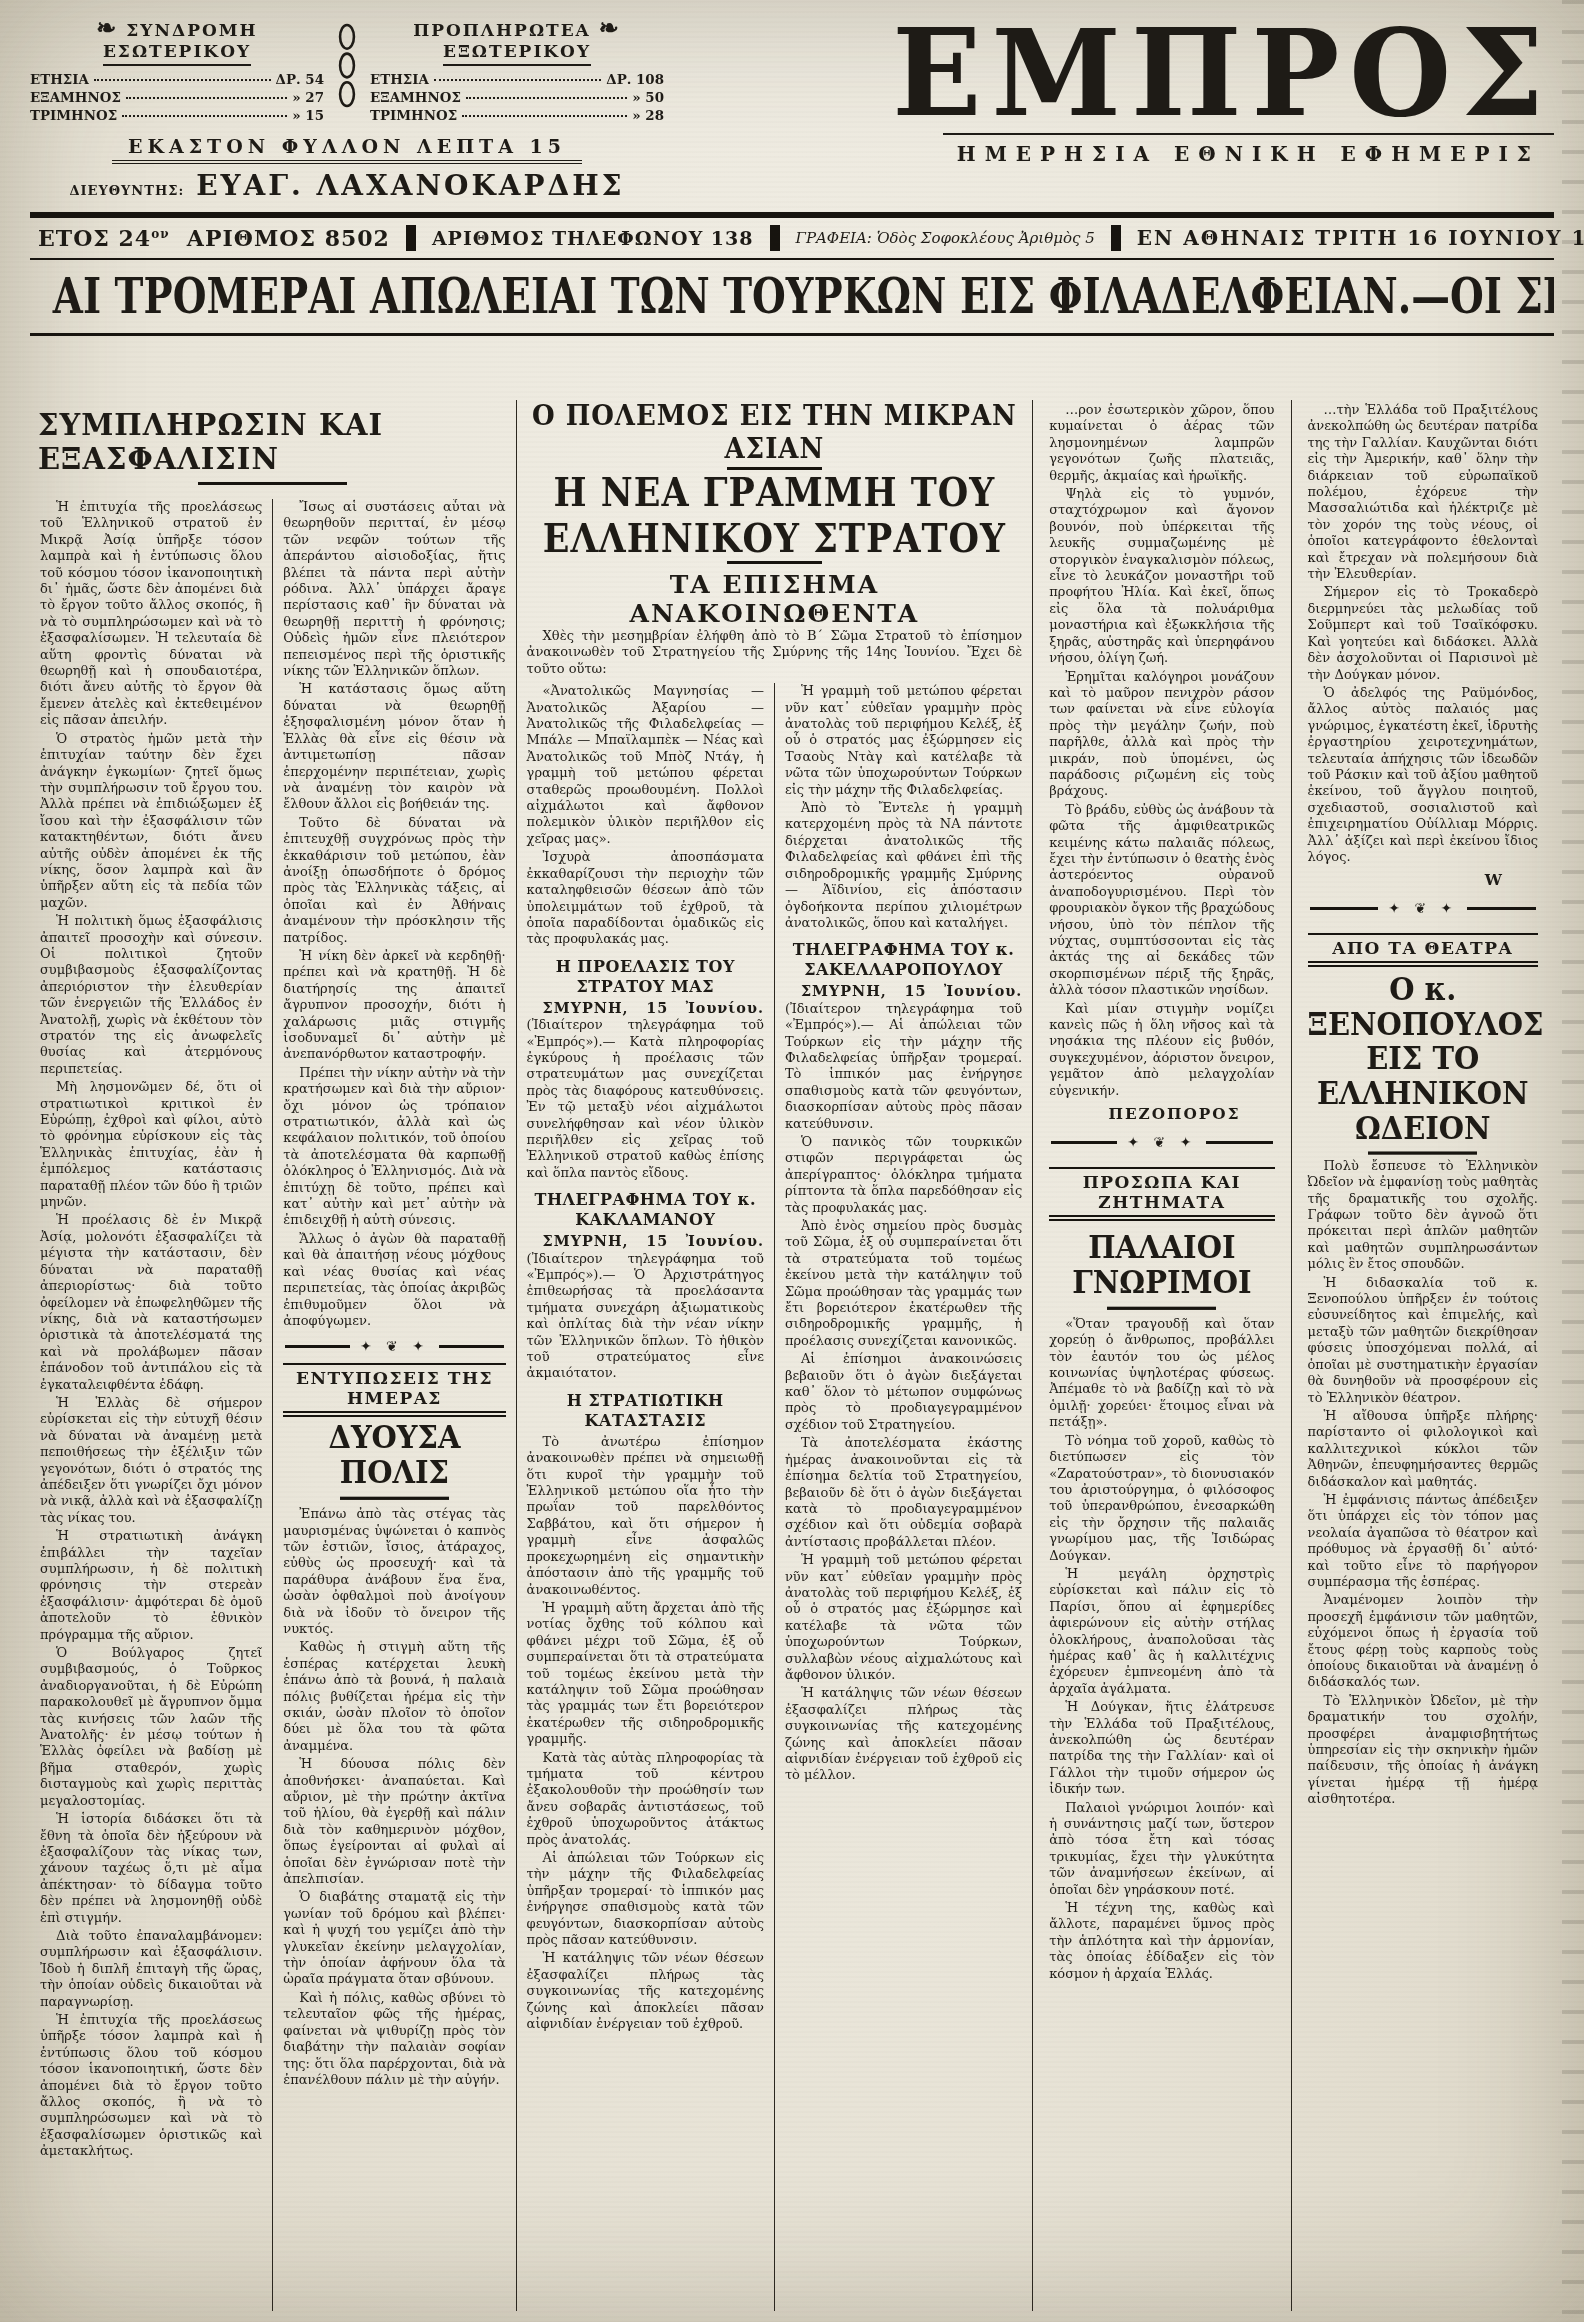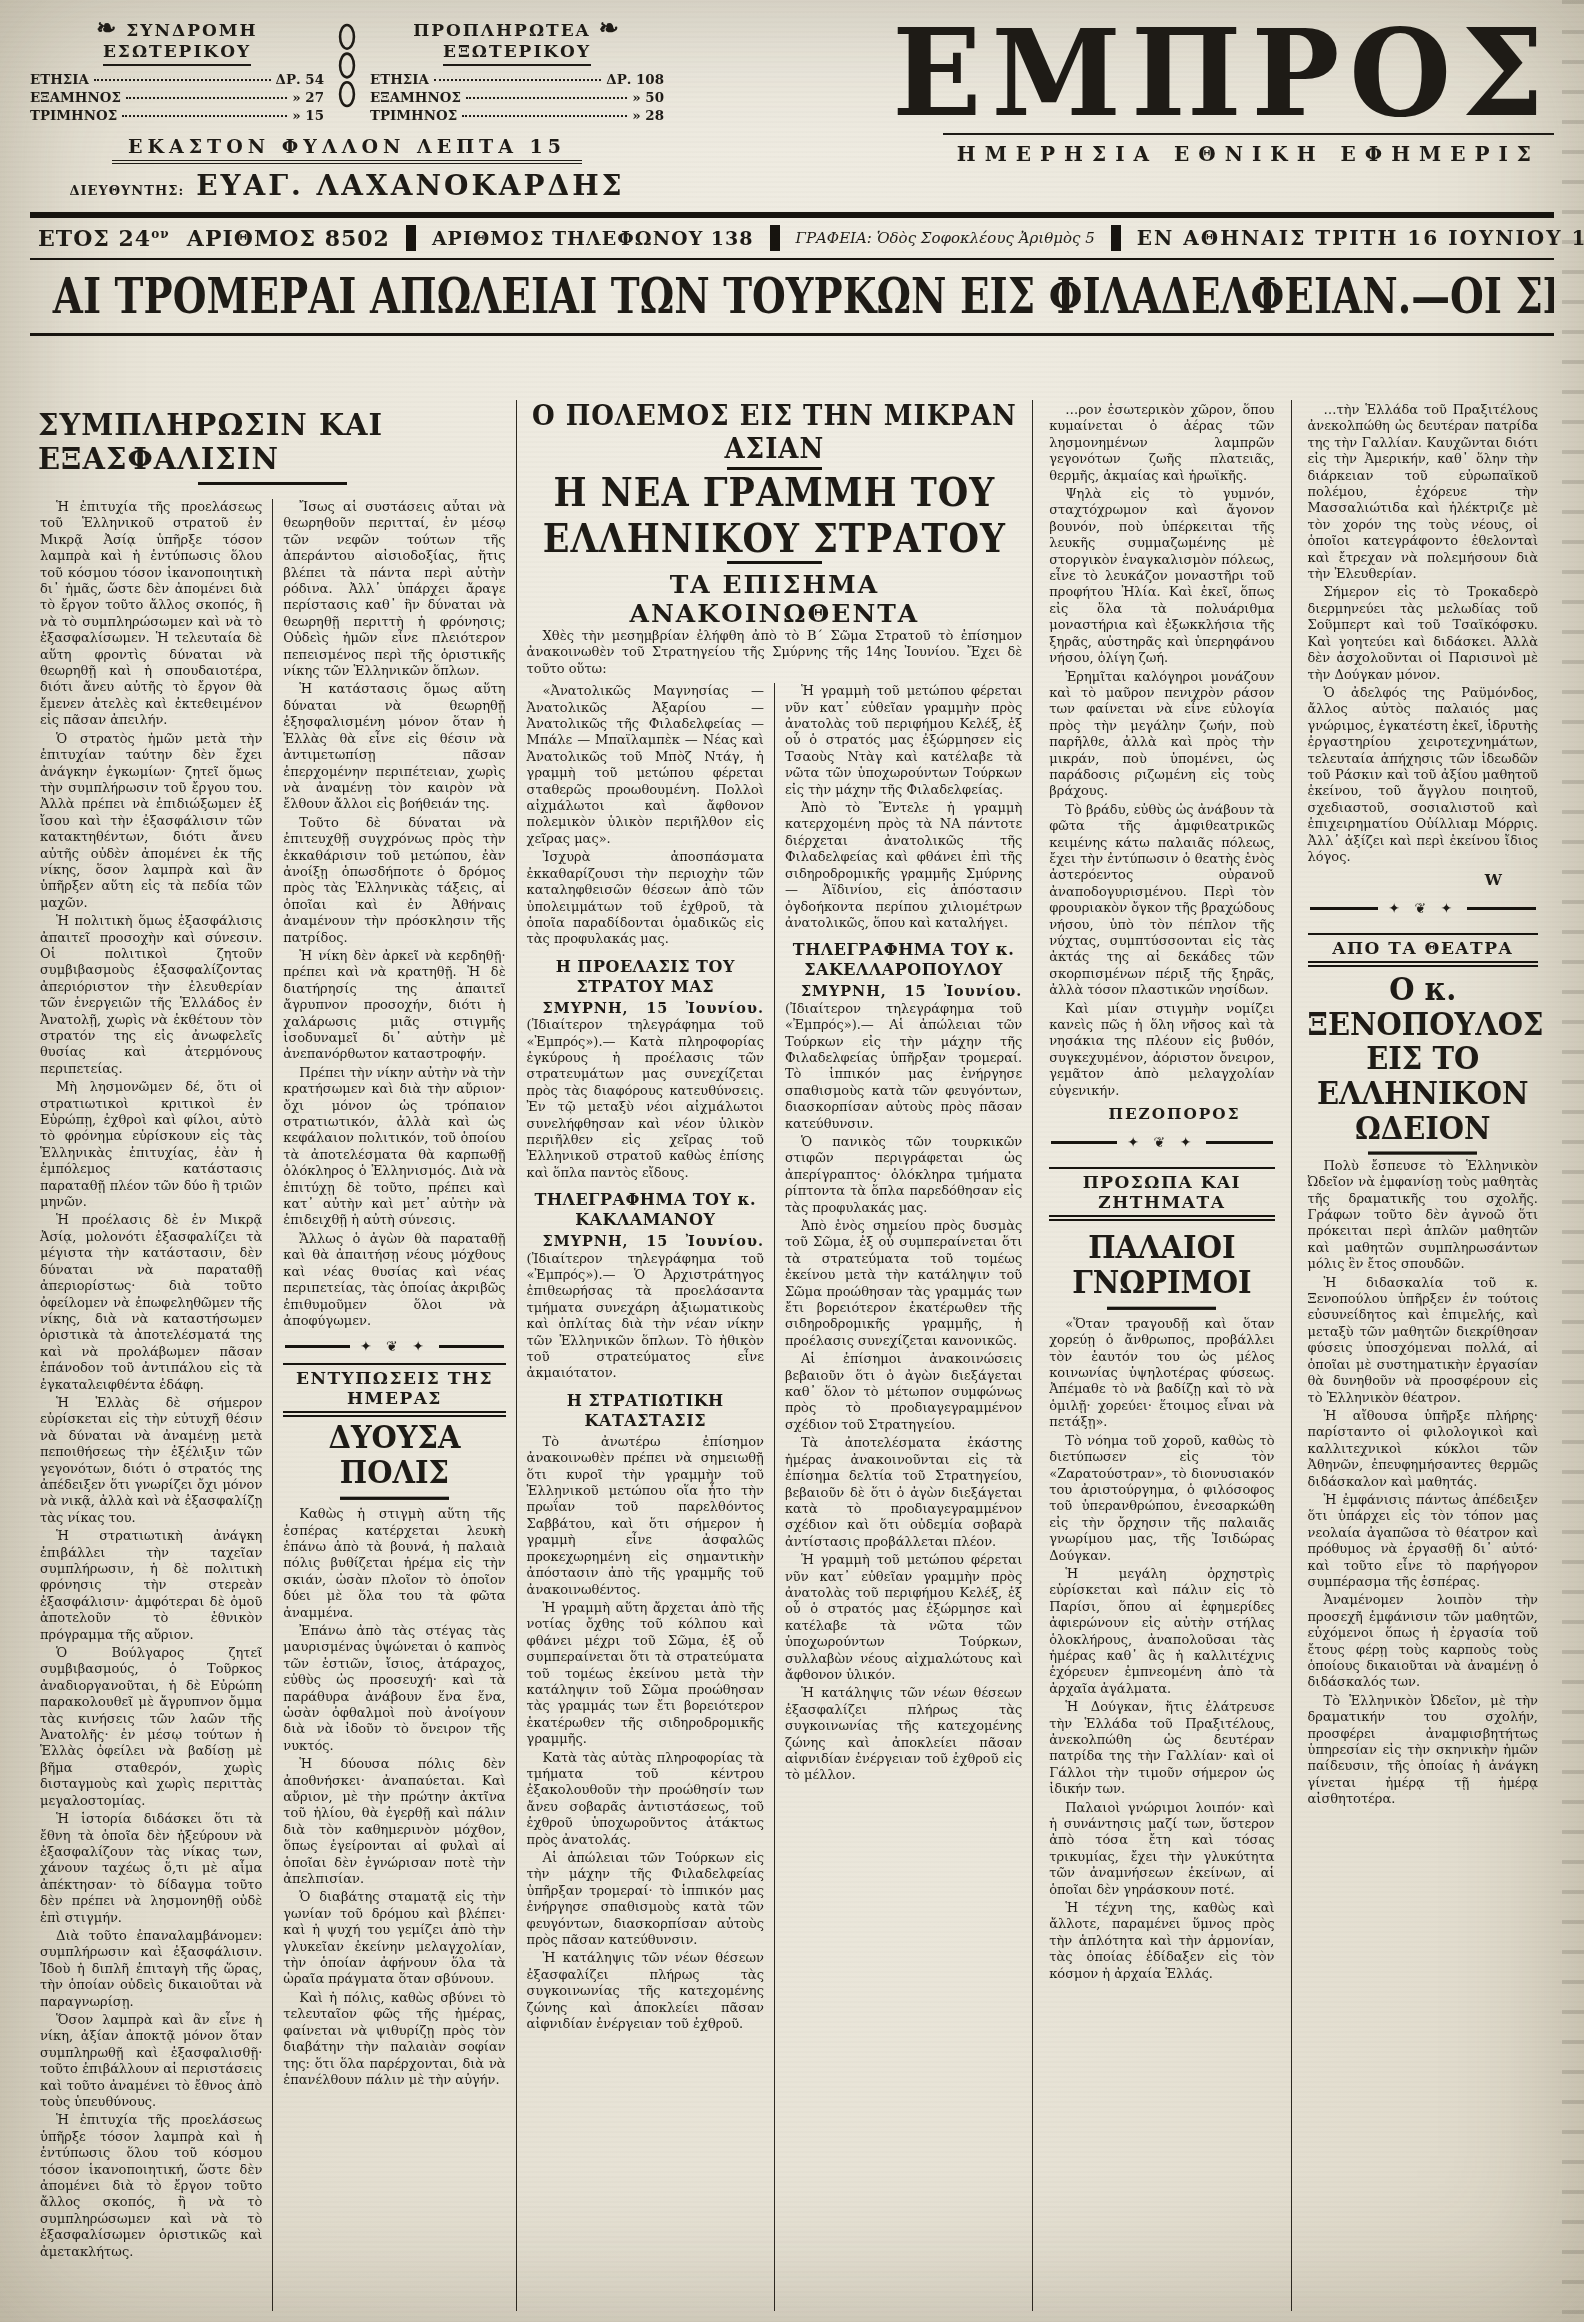--- a/index.html
+++ b/index.html
@@ -181,37 +181,36 @@
             <p class="bp">Ἡ ἐπιτυχία τῆς προελάσεως τοῦ Ἑλληνικοῦ στρατοῦ ἐν Μικρᾷ Ἀσίᾳ ὑπῆρξε τόσον λαμπρὰ καὶ ἡ ἐντύπωσις ὅλου τοῦ κόσμου τόσον ἱκανοποιητικὴ δι᾽ ἡμᾶς, ὥστε δὲν ἀπομένει διὰ τὸ ἔργον τοῦτο ἄλλος σκοπός, ἢ νὰ τὸ συμπληρώσωμεν καὶ νὰ τὸ ἐξασφαλίσωμεν. Ἡ τελευταία δὲ αὕτη φροντὶς δύναται νὰ θεωρηθῇ καὶ ἡ σπουδαιοτέρα, διότι ἄνευ αὐτῆς τὸ ἔργον θὰ ἔμενεν ἀτελὲς καὶ ἐκτεθειμένον εἰς πᾶσαν ἀπειλήν.</p>
             <p class="bp">Ὁ στρατὸς ἡμῶν μετὰ τὴν ἐπιτυχίαν ταύτην δὲν ἔχει ἀνάγκην ἐγκωμίων· ζητεῖ ὅμως τὴν συμπλήρωσιν τοῦ ἔργου του. Ἀλλὰ πρέπει νὰ ἐπιδιώξωμεν ἐξ ἴσου καὶ τὴν ἐξασφάλισιν τῶν κατακτηθέντων, διότι ἄνευ αὐτῆς οὐδὲν ἀπομένει ἐκ τῆς νίκης, ὅσον λαμπρὰ καὶ ἂν ὑπῆρξεν αὕτη εἰς τὰ πεδία τῶν μαχῶν.</p>
             <p class="bp">Ἡ πολιτικὴ ὅμως ἐξασφάλισις ἀπαιτεῖ προσοχὴν καὶ σύνεσιν. Οἱ πολιτικοὶ ζητοῦν συμβιβασμοὺς ἐξασφαλίζοντας ἀπεριόριστον τὴν ἐλευθερίαν τῶν ἐνεργειῶν τῆς Ἑλλάδος ἐν Ἀνατολῇ, χωρὶς νὰ ἐκθέτουν τὸν στρατόν της εἰς ἀνωφελεῖς θυσίας καὶ ἀτερμόνους περιπετείας.</p>
             <p class="bp">Μὴ λησμονῶμεν δέ, ὅτι οἱ στρατιωτικοὶ κριτικοὶ ἐν Εὐρώπῃ, ἐχθροὶ καὶ φίλοι, αὐτὸ τὸ φρόνημα εὑρίσκουν εἰς τὰς Ἑλληνικὰς ἐπιτυχίας, ἐὰν ἡ ἐμπόλεμος κατάστασις παραταθῇ πλέον τῶν δύο ἢ τριῶν μηνῶν.</p>
             <p class="bp">Ἡ προέλασις δὲ ἐν Μικρᾷ Ἀσίᾳ, μολονότι ἐξασφαλίζει τὰ μέγιστα τὴν κατάστασιν, δὲν δύναται νὰ παραταθῇ ἀπεριορίστως· διὰ τοῦτο ὀφείλομεν νὰ ἐπωφεληθῶμεν τῆς νίκης, διὰ νὰ καταστήσωμεν ὁριστικὰ τὰ ἀποτελέσματά της καὶ νὰ προλάβωμεν πᾶσαν ἐπάνοδον τοῦ ἀντιπάλου εἰς τὰ ἐγκαταλειφθέντα ἐδάφη.</p>
             <p class="bp">Ἡ Ἑλλὰς δὲ σήμερον εὑρίσκεται εἰς τὴν εὐτυχῆ θέσιν νὰ δύναται νὰ ἀναμένῃ μετὰ πεποιθήσεως τὴν ἐξέλιξιν τῶν γεγονότων, διότι ὁ στρατός της ἀπέδειξεν ὅτι γνωρίζει ὄχι μόνον νὰ νικᾷ, ἀλλὰ καὶ νὰ ἐξασφαλίζῃ τὰς νίκας του.</p>
             <p class="bp">Ἡ στρατιωτικὴ ἀνάγκη ἐπιβάλλει τὴν ταχεῖαν συμπλήρωσιν, ἡ δὲ πολιτικὴ φρόνησις τὴν στερεὰν ἐξασφάλισιν· ἀμφότεραι δὲ ὁμοῦ ἀποτελοῦν τὸ ἐθνικὸν πρόγραμμα τῆς αὔριον.</p>
             <p class="bp">Ὁ Βούλγαρος ζητεῖ συμβιβασμούς, ὁ Τοῦρκος ἀναδιοργανοῦται, ἡ δὲ Εὐρώπη παρακολουθεῖ μὲ ἄγρυπνον ὄμμα τὰς κινήσεις τῶν λαῶν τῆς Ἀνατολῆς· ἐν μέσῳ τούτων ἡ Ἑλλὰς ὀφείλει νὰ βαδίσῃ μὲ βῆμα σταθερόν, χωρὶς δισταγμοὺς καὶ χωρὶς περιττὰς μεγαλοστομίας.</p>
             <p class="bp">Ἡ ἱστορία διδάσκει ὅτι τὰ ἔθνη τὰ ὁποῖα δὲν ἠξεύρουν νὰ ἐξασφαλίζουν τὰς νίκας των, χάνουν ταχέως ὅ,τι μὲ αἷμα ἀπέκτησαν· τὸ δίδαγμα τοῦτο δὲν πρέπει νὰ λησμονηθῇ οὐδὲ ἐπὶ στιγμήν.</p>
             <p class="bp">Διὰ τοῦτο ἐπαναλαμβάνομεν: συμπλήρωσιν καὶ ἐξασφάλισιν. Ἰδοὺ ἡ διπλῆ ἐπιταγὴ τῆς ὥρας, τὴν ὁποίαν οὐδεὶς δικαιοῦται νὰ παραγνωρίσῃ.</p>
-            <p class="bp">Ὅσον λαμπρὰ καὶ ἂν εἶνε ἡ νίκη, ἀξίαν ἀποκτᾷ μόνον ὅταν συμπληρωθῇ καὶ ἐξασφαλισθῇ· τοῦτο ἐπιβάλλουν αἱ περιστάσεις καὶ τοῦτο ἀναμένει τὸ ἔθνος ἀπὸ τοὺς ὑπευθύνους.</p>
             <p class="bp">Ἡ ἐπιτυχία τῆς προελάσεως ὑπῆρξε τόσον λαμπρὰ καὶ ἡ ἐντύπωσις ὅλου τοῦ κόσμου τόσον ἱκανοποιητική, ὥστε δὲν ἀπομένει διὰ τὸ ἔργον τοῦτο ἄλλος σκοπός, ἢ νὰ τὸ συμπληρώσωμεν καὶ νὰ τὸ ἐξασφαλίσωμεν ὁριστικῶς καὶ ἀμετακλήτως.</p>
           </div>
         <div class="subcol">
             <p class="bp">Ἴσως αἱ συστάσεις αὗται νὰ θεωρηθοῦν περιτταί, ἐν μέσῳ τῶν νεφῶν τούτων τῆς ἀπεράντου αἰσιοδοξίας, ἥτις βλέπει τὰ πάντα περὶ αὐτὴν ρόδινα. Ἀλλ᾽ ὑπάρχει ἄραγε περίστασις καθ᾽ ἣν δύναται νὰ θεωρηθῇ περιττὴ ἡ φρόνησις; Οὐδεὶς ἡμῶν εἶνε πλειότερον πεπεισμένος περὶ τῆς ὁριστικῆς νίκης τῶν Ἑλληνικῶν ὅπλων.</p>
             <p class="bp">Ἡ κατάστασις ὅμως αὕτη δύναται νὰ θεωρηθῇ ἐξησφαλισμένη μόνον ὅταν ἡ Ἑλλὰς θὰ εἶνε εἰς θέσιν νὰ ἀντιμετωπίσῃ πᾶσαν ἐπερχομένην περιπέτειαν, χωρὶς νὰ ἀναμένῃ τὸν καιρὸν νὰ ἔλθουν ἄλλοι εἰς βοήθειάν της.</p>
             <p class="bp">Τοῦτο δὲ δύναται νὰ ἐπιτευχθῇ συγχρόνως πρὸς τὴν ἐκκαθάρισιν τοῦ μετώπου, ἐὰν ἀνοίξῃ ὁπωσδήποτε ὁ δρόμος πρὸς τὰς Ἑλληνικὰς τάξεις, αἱ ὁποῖαι καὶ ἐν Ἀθήναις ἀναμένουν τὴν πρόσκλησιν τῆς πατρίδος.</p>
             <p class="bp">Ἡ νίκη δὲν ἀρκεῖ νὰ κερδηθῇ· πρέπει καὶ νὰ κρατηθῇ. Ἡ δὲ διατήρησίς της ἀπαιτεῖ ἄγρυπνον προσοχήν, διότι ἡ χαλάρωσις μιᾶς στιγμῆς ἰσοδυναμεῖ δι᾽ αὐτὴν μὲ ἀνεπανόρθωτον καταστροφήν.</p>
             <p class="bp">Πρέπει τὴν νίκην αὐτὴν νὰ τὴν κρατήσωμεν καὶ διὰ τὴν αὔριον· ὄχι μόνον ὡς τρόπαιον στρατιωτικόν, ἀλλὰ καὶ ὡς κεφάλαιον πολιτικόν, τοῦ ὁποίου τὰ ἀποτελέσματα θὰ καρπωθῇ ὁλόκληρος ὁ Ἑλληνισμός. Διὰ νὰ ἐπιτύχῃ δὲ τοῦτο, πρέπει καὶ κατ᾽ αὐτὴν καὶ μετ᾽ αὐτὴν νὰ ἐπιδειχθῇ ἡ αὐτὴ σύνεσις.</p>
             <p class="bp">Ἄλλως ὁ ἀγὼν θὰ παραταθῇ καὶ θὰ ἀπαιτήσῃ νέους μόχθους καὶ νέας θυσίας καὶ νέας περιπετείας, τὰς ὁποίας ἀκριβῶς ἐπιθυμοῦμεν ὅλοι νὰ ἀποφύγωμεν.</p>
             <div class="orn">
               <span>✦ ❦ ✦</span>
             </div>
             <div class="kick">ΕΝΤΥΠΩΣΕΙΣ ΤΗΣ ΗΜΕΡΑΣ</div>
             <h3 class="bh">ΔΥΟΥΣΑ ΠΟΛΙΣ</h3>
+            <p class="bp">Ἐπάνω ἀπὸ τὰς στέγας τὰς μαυρισμένας ὑψώνεται ὁ καπνὸς τῶν ἑστιῶν, ἴσιος, ἀτάραχος, εὐθὺς ὡς προσευχή· καὶ τὰ παράθυρα ἀνάβουν ἕνα ἕνα, ὡσὰν ὀφθαλμοὶ ποὺ ἀνοίγουν διὰ νὰ ἰδοῦν τὸ ὄνειρον τῆς νυκτός.</p>
             <p class="bp">Καθὼς ἡ στιγμὴ αὕτη τῆς ἑσπέρας κατέρχεται λευκὴ ἐπάνω ἀπὸ τὰ βουνά, ἡ παλαιὰ πόλις βυθίζεται ἠρέμα εἰς τὴν σκιάν, ὡσὰν πλοῖον τὸ ὁποῖον δύει μὲ ὅλα του τὰ φῶτα ἀναμμένα.</p>
-            <p class="bp">Ἐπάνω ἀπὸ τὰς στέγας τὰς μαυρισμένας ὑψώνεται ὁ καπνὸς τῶν ἑστιῶν, ἴσιος, ἀτάραχος, εὐθὺς ὡς προσευχή· καὶ τὰ παράθυρα ἀνάβουν ἕνα ἕνα, ὡσὰν ὀφθαλμοὶ ποὺ ἀνοίγουν διὰ νὰ ἰδοῦν τὸ ὄνειρον τῆς νυκτός.</p>
             <p class="bp">Ἡ δύουσα πόλις δὲν ἀποθνήσκει· ἀναπαύεται. Καὶ αὔριον, μὲ τὴν πρώτην ἀκτῖνα τοῦ ἡλίου, θὰ ἐγερθῇ καὶ πάλιν διὰ τὸν καθημερινὸν μόχθον, ὅπως ἐγείρονται αἱ φυλαὶ αἱ ὁποῖαι δὲν ἐγνώρισαν ποτὲ τὴν ἀπελπισίαν.</p>
             <p class="bp">Ὁ διαβάτης σταματᾷ εἰς τὴν γωνίαν τοῦ δρόμου καὶ βλέπει· καὶ ἡ ψυχή του γεμίζει ἀπὸ τὴν γλυκεῖαν ἐκείνην μελαγχολίαν, τὴν ὁποίαν ἀφήνουν ὅλα τὰ ὡραῖα πράγματα ὅταν σβύνουν.</p>
             <p class="bp">Καὶ ἡ πόλις, καθὼς σβύνει τὸ τελευταῖον φῶς τῆς ἡμέρας, φαίνεται νὰ ψιθυρίζῃ πρὸς τὸν διαβάτην τὴν παλαιὰν σοφίαν της: ὅτι ὅλα παρέρχονται, διὰ νὰ ἐπανέλθουν πάλιν μὲ τὴν αὐγήν.</p>
           </div>
       </div>
     </section>
 
     <section class="block bw">
       <div class="war-head">
         <div class="war-kicker">Ο ΠΟΛΕΜΟΣ ΕΙΣ ΤΗΝ ΜΙΚΡΑΝ ΑΣΙΑΝ</div>

